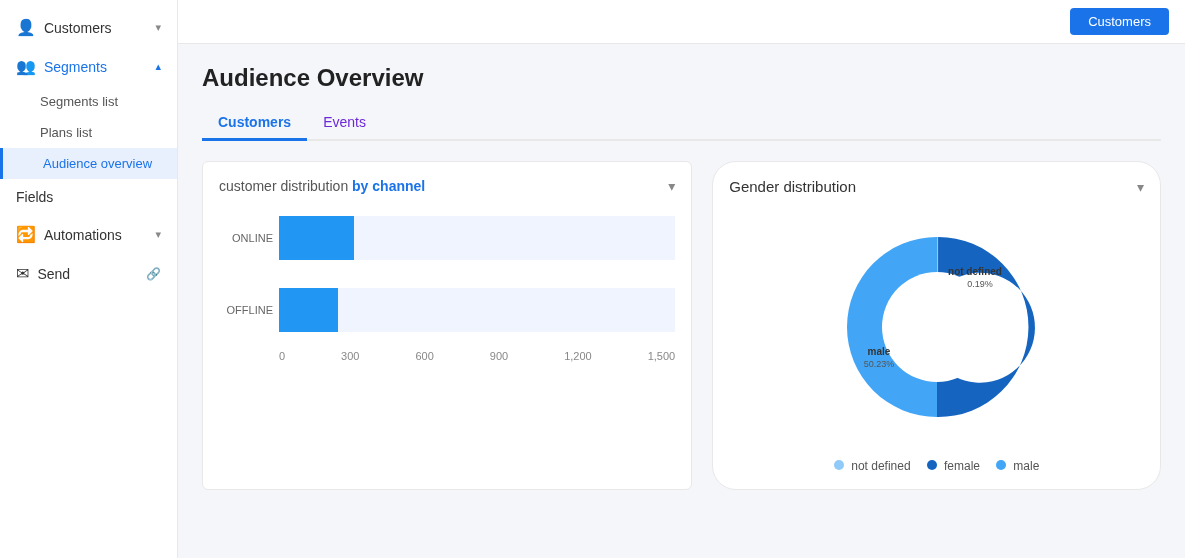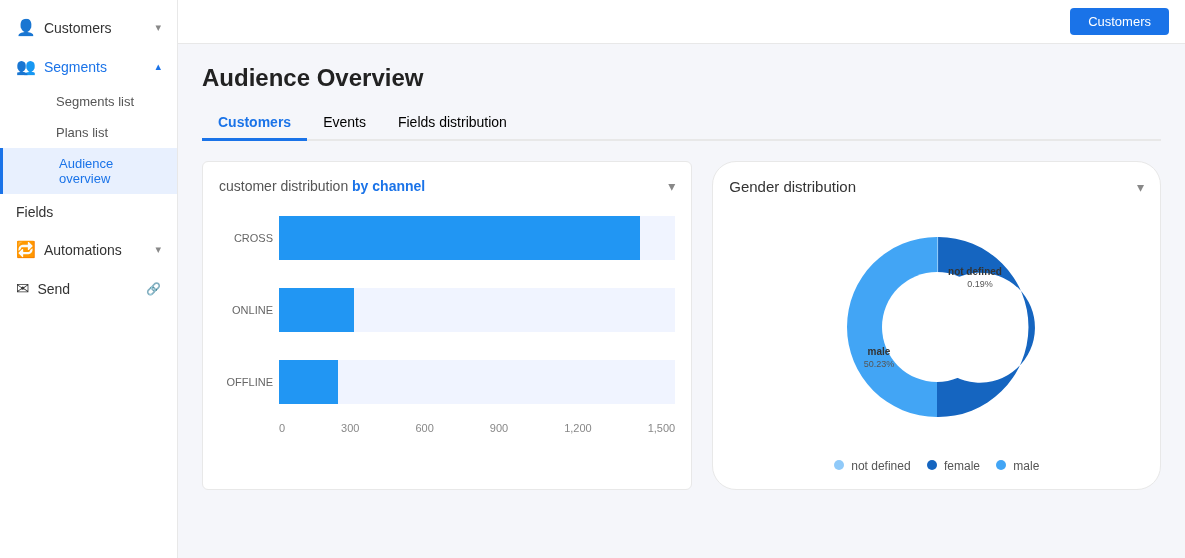--- a/index.html
+++ b/index.html
@@ -24,21 +24,21 @@
       color: #333;
       gap: 8px;
     }
     .sidebar-item .chevron {
       margin-left: auto;
       font-size: 11px;
       color: #888;
     }
     .sidebar-item .icon { font-size: 16px; }
     .sidebar-sub-item {
-      padding: 8px 16px 8px 56px;
+      padding: 8px 16px 8px 40px;
       font-size: 13px;
       color: #555;
       cursor: pointer;
     }
     .sidebar-sub-item.active {
       color: #1a73e8;
       background: #e8f0fe;
       border-left: 3px solid #1a73e8;
     }
 
@@ -81,21 +81,21 @@
     }
     .tabs {
       display: flex;
       gap: 0;
       border-bottom: 2px solid #e8e8e8;
       margin-bottom: 20px;
     }
     .tab {
       padding: 8px 16px;
       font-size: 14px;
-      color: #000000;
+      color: #6d28d9;
       cursor: pointer;
       border-bottom: 3px solid transparent;
       margin-bottom: -2px;
     }
     .tab.active {
       color: #1a73e8;
       border-bottom: 3px solid #1a73e8;
       font-weight: 600;
     }
     .tab.orange { color: #e67e22; }
@@ -242,41 +242,34 @@
 <div class="main">
   <div class="top-bar">
     <button class="breadcrumb-btn">Customers</button>
   </div>
   <div class="content-area">
     <h1 class="page-title">Audience Overview</h1>
 
     <div class="tabs">
       <div class="tab active">Customers</div>
       <div class="tab">Events</div>
-      <div class="tab">Fields distribution</div>
     </div>
 
     <div class="charts-row">
 
       <div class="chart-card bar-card">
         <div class="card-header">
           <span class="card-title">
             customer distribution <span>by channel</span>
           </span>
           <span class="card-chevron">▾</span>
         </div>
         <div class="bar-chart-area">
           <div class="bar-rows">
 
-            <div class="bar-row">
-              <span class="bar-label">CROSS</span>
-              <div class="bar-bg">
-                <div class="bar-fill" style="width:91%;"></div>
-              </div>
-            </div>
 
             <div class="bar-row">
               <span class="bar-label">ONLINE</span>
               <div class="bar-bg">
                 <div class="bar-fill" style="width:19%;"></div>
               </div>
             </div>
 
             <div class="bar-row">
               <span class="bar-label">OFFLINE</span>

